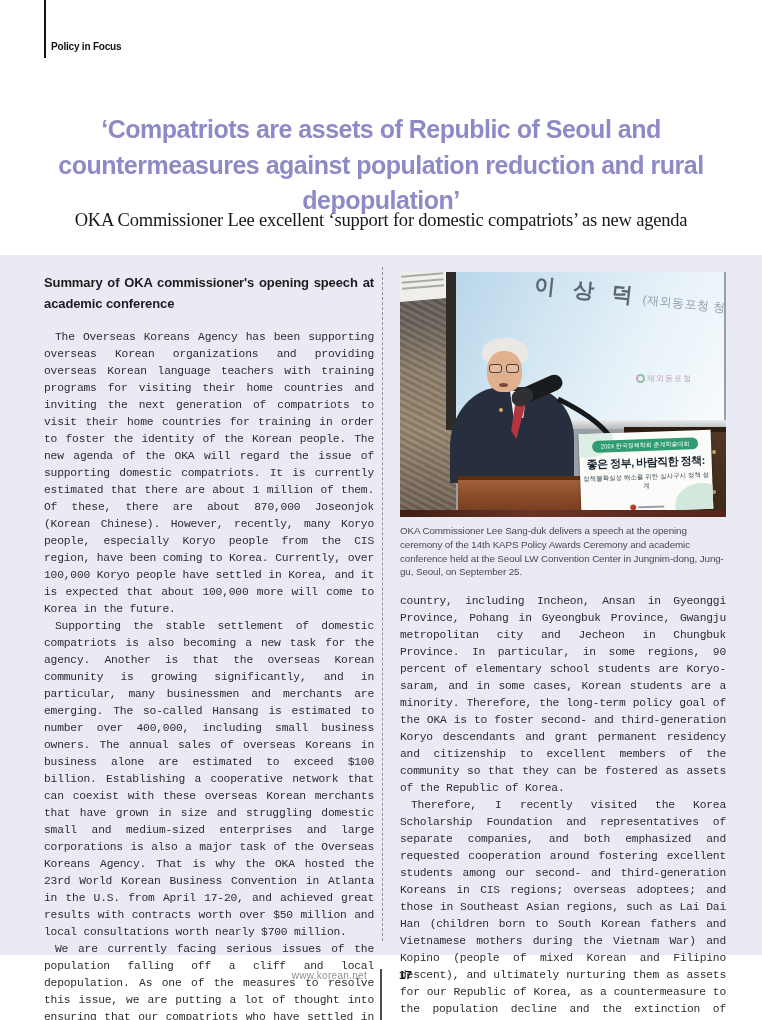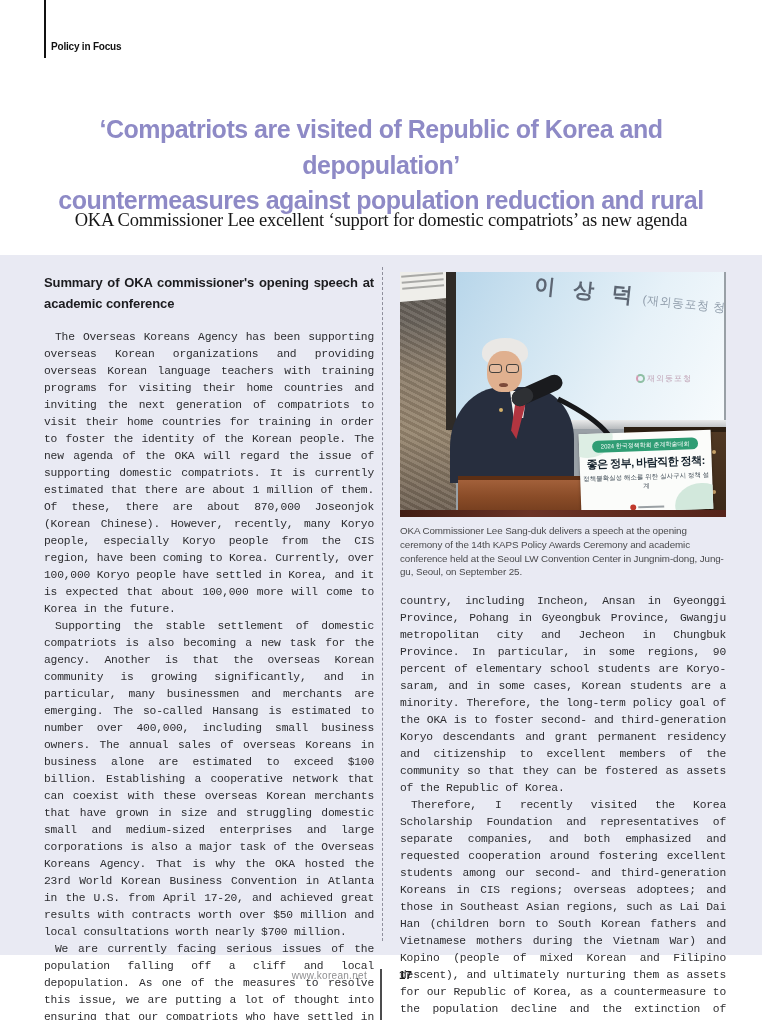--- a/index.html
+++ b/index.html
@@ -109,23 +109,23 @@
 </style>
 </head>
 <body>
 
 <div class="page">
 
   <div class="kicker-rule"></div>
   <div class="kicker">Policy in Focus</div>
 
   <div class="headline">
-    <div class="hl-line">‘Compatriots are visited of Republic of Korea and</div>
+    <div class="hl-line">‘Compatriots are assets of Republic of Seoul and</div>
+    <div class="hl-line">countermeasures against population reduction and rural</div>
     <div class="hl-line">depopulation’</div>
-    <div class="hl-line">countermeasures against population reduction and rural</div>
   </div>
   <div class="subtitle">OKA Commissioner Lee excellent ‘support for domestic compatriots’ as new agenda</div>
 
   <div class="panel">
 
     <div class="col-left bodytext">
       <h3 class="col-heading">Summary of OKA commissioner's opening speech at academic conference</h3>
       <p>The Overseas Koreans Agency has been supporting overseas Korean organizations and providing overseas Korean language teachers with training programs for visiting their home countries and inviting the next generation of compatriots to visit their home countries for training in order to foster the identity of the Korean people. The new agenda of the OKA will regard the issue of supporting domestic compatriots. It is currently estimated that there are about 1 million of them. Of these, there are about 870,000 Joseonjok (Korean Chinese). However, recently, many Koryo people, especially Koryo people from the CIS region, have been coming to Korea. Currently, over 100,000 Koryo people have settled in Korea, and it is expected that about 100,000 more will come to Korea in the future.</p>
       <p>Supporting the stable settlement of domestic compatriots is also becoming a new task for the agency. Another is that the overseas Korean community is growing significantly, and in particular, many businessmen and merchants are emerging. The so-called Hansang is estimated to number over 400,000, including small business owners. The annual sales of overseas Koreans in business alone are estimated to exceed $100 billion. Establishing a cooperative network that can coexist with these overseas Korean merchants that have grown in size and struggling domestic small and medium-sized enterprises and large corporations is also a major task of the Overseas Koreans Agency. That is why the OKA hosted the 23rd World Korean Business Convention in Atlanta in the U.S. from April 17-20, and achieved great results with contracts worth over $50 million and local consultations worth nearly $700 million.</p>
       <p>We are currently facing serious issues of the population falling off a cliff and local depopulation. As one of the measures to resolve this issue, we are putting a lot of thought into ensuring that our compatriots who have settled in Korea, especially the Koryo-saram who have been increasing recently, can settle down stably and establish themselves as assets of Korea, as well as contribute to the development of our domestic industries.</p>

